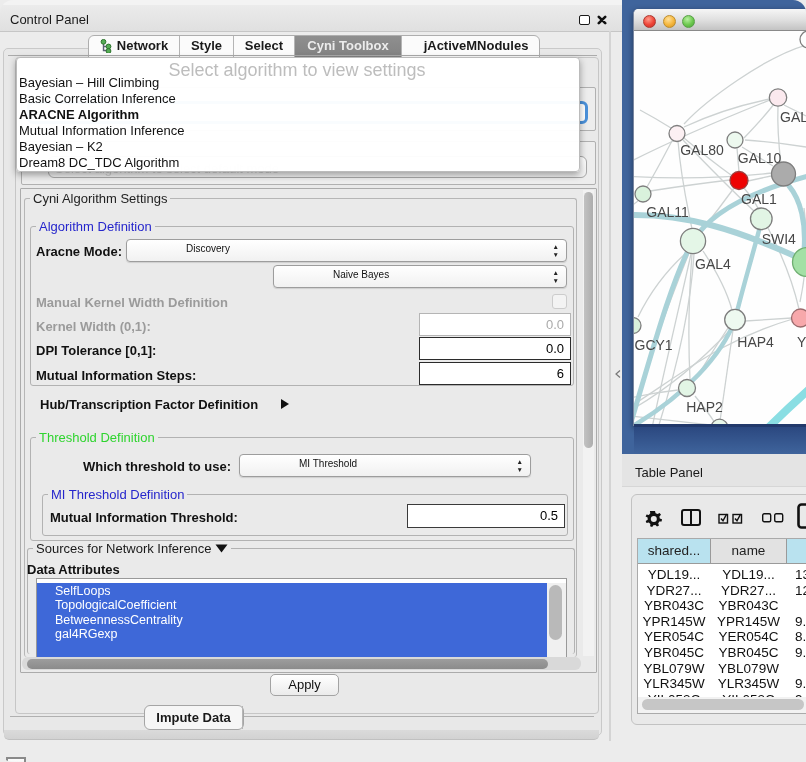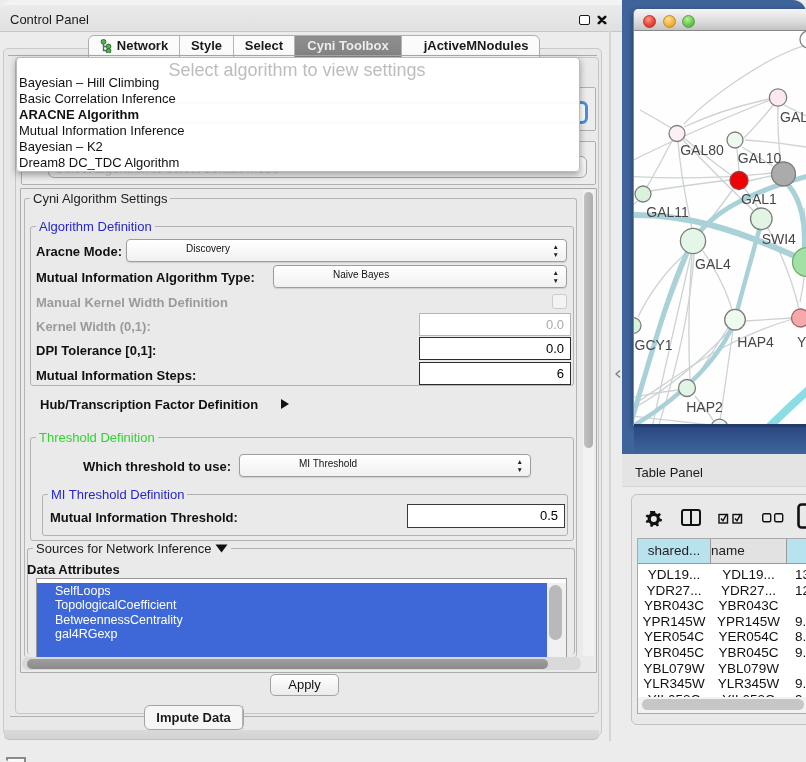--- a/index.html
+++ b/index.html
@@ -67,21 +67,20 @@
     </fieldset>
 
   <fieldset style="left:30px;top:219px;width:542px;height:165px;">
       <legend style="color:#2626cc;">Algorithm Definition</legend>
     </fieldset>
   <div class="abs lbl b" style="left:36px;top:244px;">Aracne Mode:</div>
   <div class="combo" style="left:126px;top:239px;width:439px;height:21px;">
       <span class="ct">Discovery</span>
       <span class="arr">▲<br>▼</span>
     </div>
-  <div class="abs lbl b" style="left:36px;top:270px;">Mutual Information Algorithm Type:</div>
   <div class="combo" style="left:273px;top:265px;width:292px;height:21px;">
       <span class="ct">Naive Bayes</span>
       <span class="arr">▲<br>▼</span>
     </div>
   <div class="abs lbl b" style="left:36px;top:295px;color:#9b9b9b;">Manual Kernel Width Definition</div>
   <div class="abs" style="left:552px;top:294px;width:13px;height:13px;background:#f3f3f3;border:1px solid #cccccc;border-radius:3px;"></div>
   <div class="abs lbl b" style="left:36px;top:319px;color:#9b9b9b;">Kernel Width (0,1):</div>
   <div class="inp" style="left:419px;top:313px;width:150px;height:21px;border:1px solid #b5b5b5;">
       <span style="color:#aaa;">0.0</span>
     </div>
@@ -262,21 +261,21 @@
   <svg class="abs" style="left:762px;top:513px;" width="22" height="10" viewBox="0 0 22 10">
     <rect x="0.7" y="0.7" width="8" height="8" rx="1.5" fill="none" stroke="#111" stroke-width="1.4"></rect>
     <rect x="12.7" y="0.7" width="8" height="8" rx="1.5" fill="none" stroke="#111" stroke-width="1.4"></rect>
   </svg>
   <svg class="abs" style="left:797px;top:503px;" width="9" height="27" viewBox="0 0 9 27">
       <rect x="1.5" y="1.5" width="14" height="23" rx="3" stroke="#111" stroke-width="2.6" fill="none"></rect>
     </svg>
 
   <div class="abs" style="left:637px;top:538px;width:169px;height:174px;background:#fff;border:1px solid #aaa;border-right:none;overflow:hidden;">
     <div class="abs" style="left:0;top:0;width:72px;height:24px;background:#b9e2ef;border-right:1px solid #9a9a9a;border-bottom:1px solid #9a9a9a;text-align:center;"><span style="font-size:13.5px;color:#222;line-height:24px;">shared...</span></div>
-    <div class="abs" style="left:73px;top:0;width:75px;height:24px;background:#e2e2e2;border-right:1px solid #9a9a9a;border-bottom:1px solid #9a9a9a;"><span style="font-size:13.5px;color:#222;line-height:24px;">name</span></div>
+    <div class="abs" style="left:73px;top:0;width:75px;height:24px;background:#e2e2e2;border-right:1px solid #9a9a9a;border-bottom:1px solid #9a9a9a;text-align:center;"><span style="font-size:13.5px;color:#222;line-height:24px;">name</span></div>
     <div class="abs" style="left:149px;top:0;width:20px;height:24px;background:#b9e2ef;border-bottom:1px solid #9a9a9a;"></div>
     <div class="abs" style="left:0;top:28px;width:72px;text-align:center;font-size:13.5px;color:#111;line-height:15.6px;">YDL19...<br>YDR27...<br>YBR043C<br>YPR145W<br>YER054C<br>YBR045C<br>YBL079W<br>YLR345W<br>YIL053C</div>
     <div class="abs" style="left:73px;top:28px;width:75px;text-align:center;font-size:13.5px;color:#111;line-height:15.6px;">YDL19...<br>YDR27...<br>YBR043C<br>YPR145W<br>YER054C<br>YBR045C<br>YBL079W<br>YLR345W<br>YIL053C</div>
     <div class="abs" style="left:157px;top:28px;font-size:13.5px;color:#111;line-height:15.6px;">13<br>12<br>&nbsp;<br>9.<br>8.<br>9.<br>&nbsp;<br>9.<br>9.</div>
     <div class="abs" style="left:0;top:158px;width:169px;height:16px;background:#f2f2f2;"></div>
     <div class="abs" style="left:4px;top:160px;width:162px;height:11px;background:#c6c6c6;border-radius:6px;"></div>
   </div>
 
 </div>
 <style>

